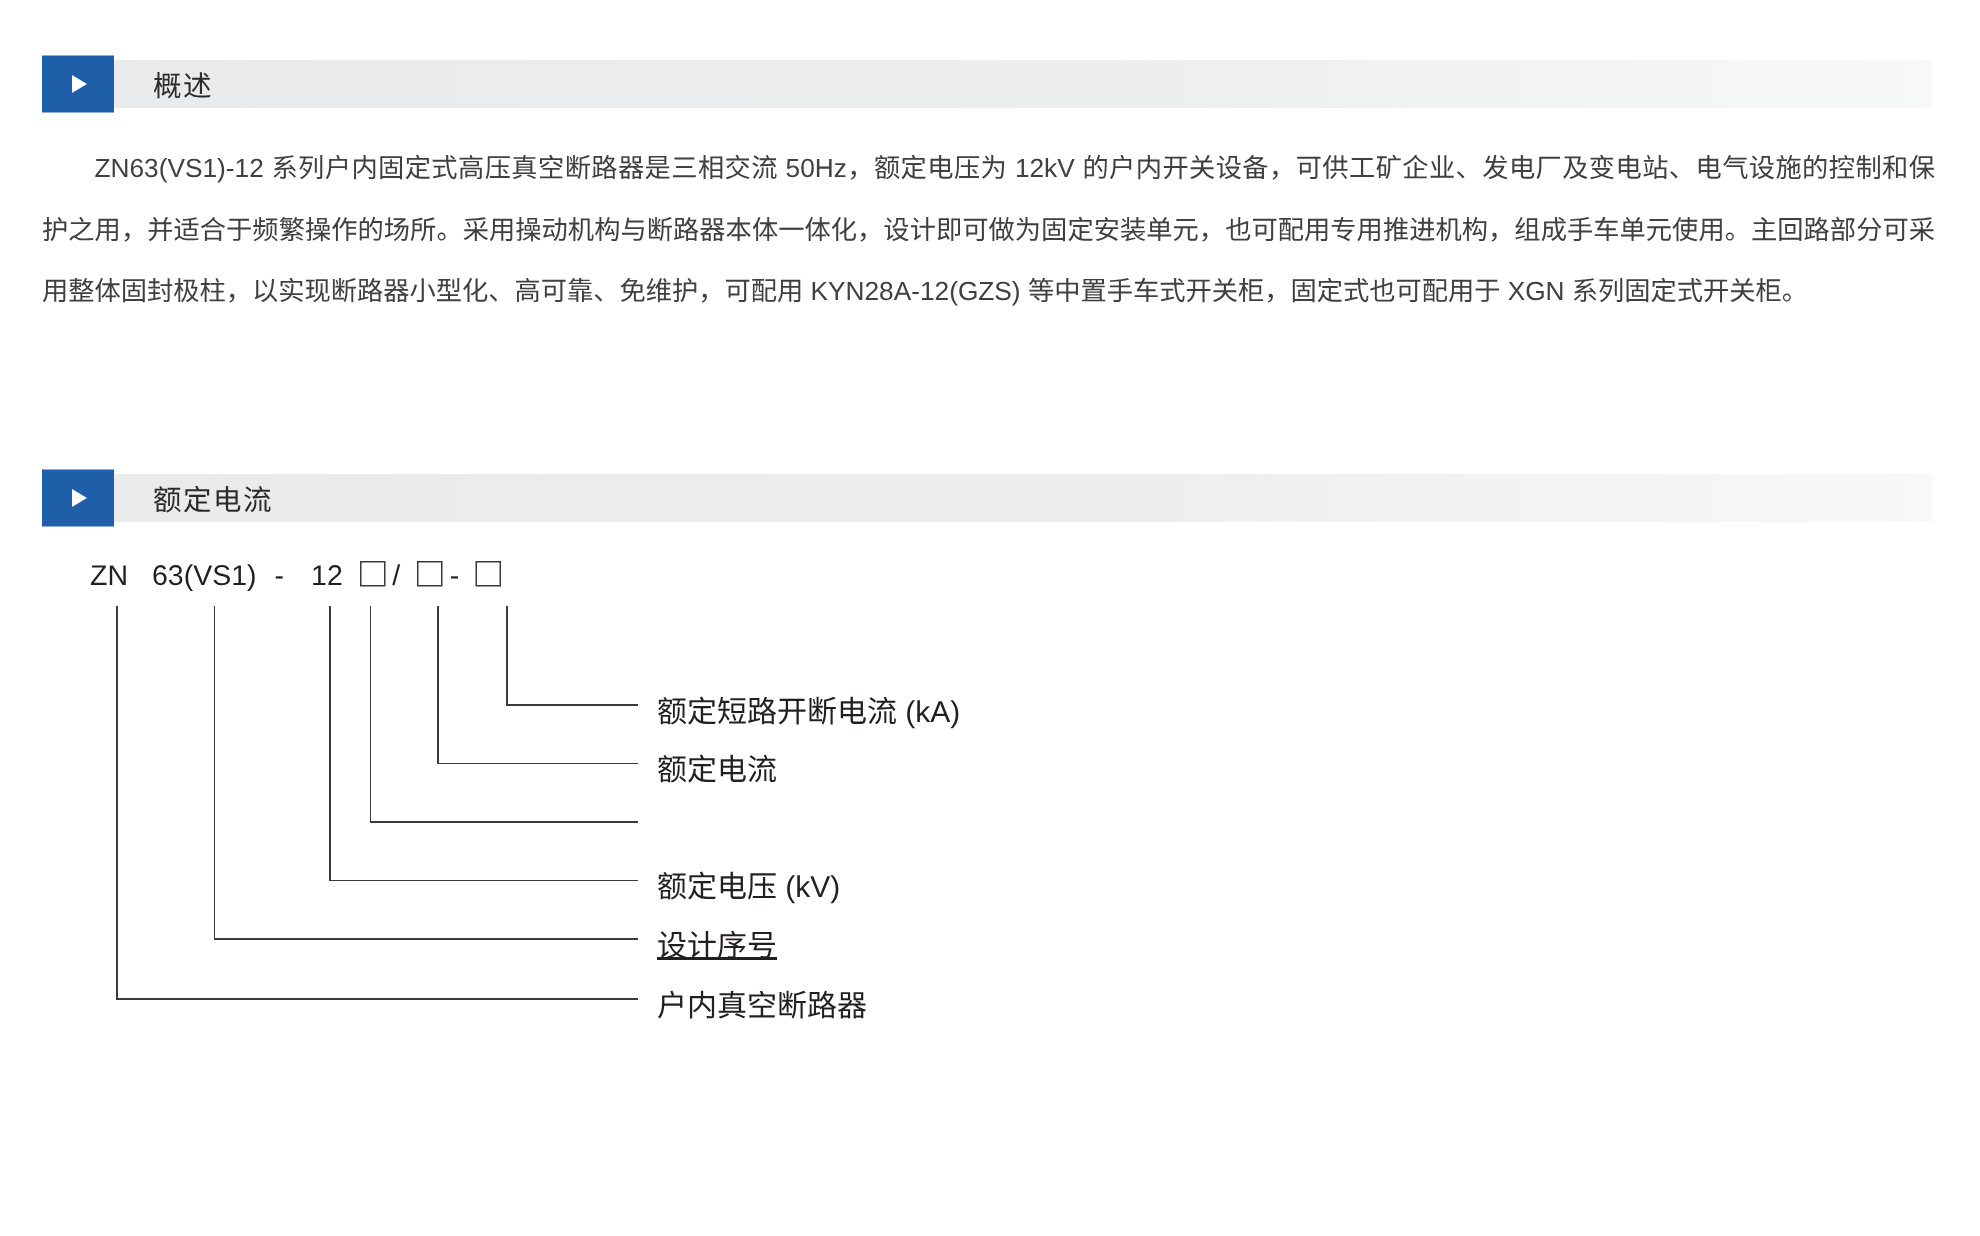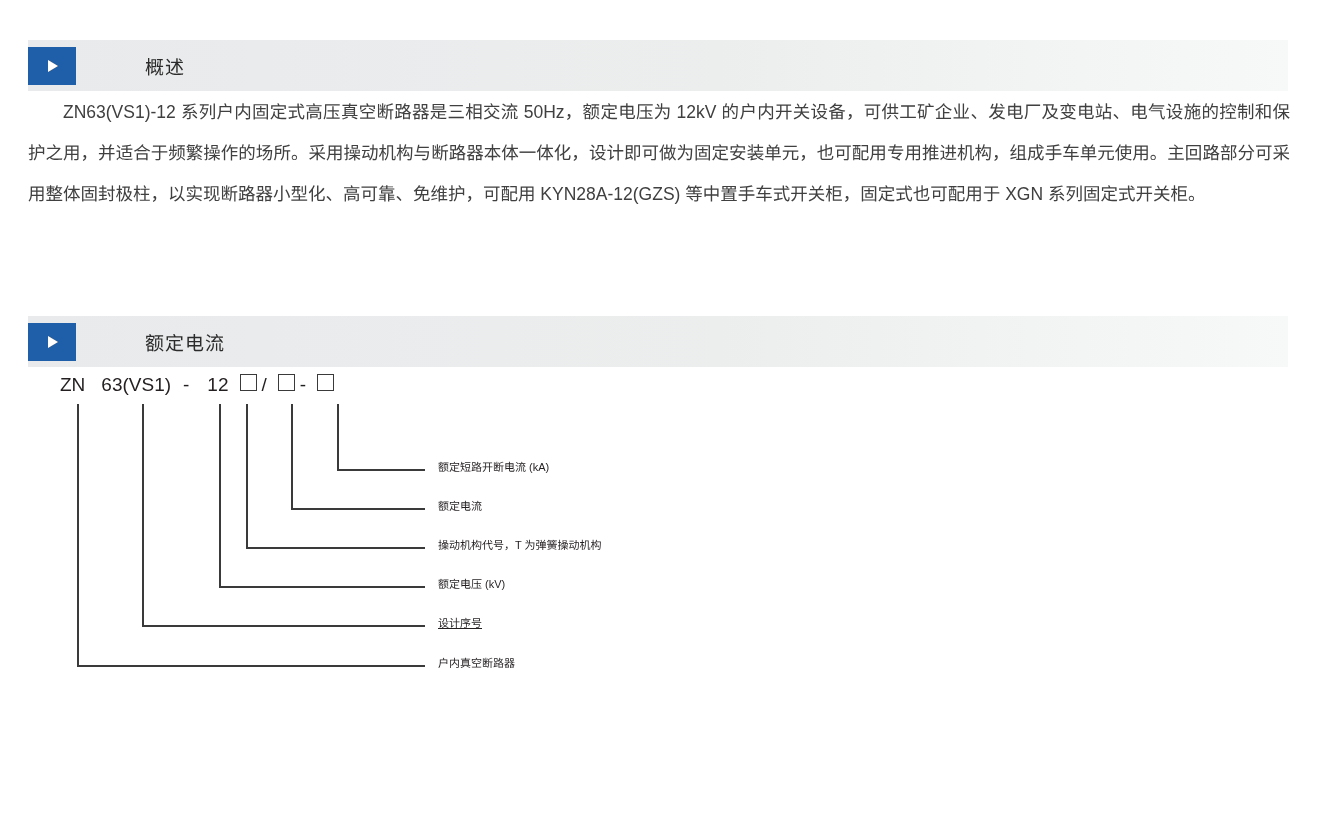--- a/index.html
+++ b/index.html
@@ -20,25 +20,24 @@
     position: relative;
     width: 1320px;
     height: 824px;
   }
 
   
   .section-header {
     position: absolute;
     left: 28px;
     width: 1260px;
-    height: 51px;
+    height: 32px;
     background: linear-gradient(to right, #e9eaec 0%, #eceded 55%, #f7f8f8 100%);
     display: flex;
     align-items: center;
-    gap: 43px;
   }
   .section-header .marker {
     width: 48px;
     height: 38px;
     background: #1f5fa9;
     display: flex;
     align-items: center;
     justify-content: center;
     flex: 0 0 auto;
   }
@@ -102,21 +101,21 @@
   .leader-svg {
     position: absolute;
     left: 0;
     top: 0;
     width: 1320px;
     height: 340px;
   }
 
   .callout {
     position: absolute;
-    font-size: 11px;
+    font-size: 20px;
     color: #231f20;
     white-space: nowrap;
   }
 </style>
 </head>
 <body>
 
 <div class="page">
 
   <div class="section-header" id="sec-overview">
@@ -165,20 +164,19 @@
         <path d="M 220 44 L 220 227 L 425 227"></path>
 
         <path d="M 143 44 L 143 266 L 425 266"></path>
 
         <path d="M 78 44 L 78 306 L 425 306"></path>
       </g>
     </svg>
 
     <div class="callout" style="left:438px; top:98px;">额定短路开断电流 (kA)</div>
     <div class="callout" style="left:438px; top:137px;">额定电流</div>
-    <div class="callout" style="left:438px; top:176px;">操动机构代号，T 为弹簧操动机构</div>
     <div class="callout" style="left:438px; top:215px;">额定电压 (kV)</div>
     <div class="callout" style="left:438px; top:254px;text-decoration:underline;">设计序号</div>
     <div class="callout" style="left:438px; top:294px;">户内真空断路器</div>
 
   </div>
 
 </div>
 
 </body></html>

